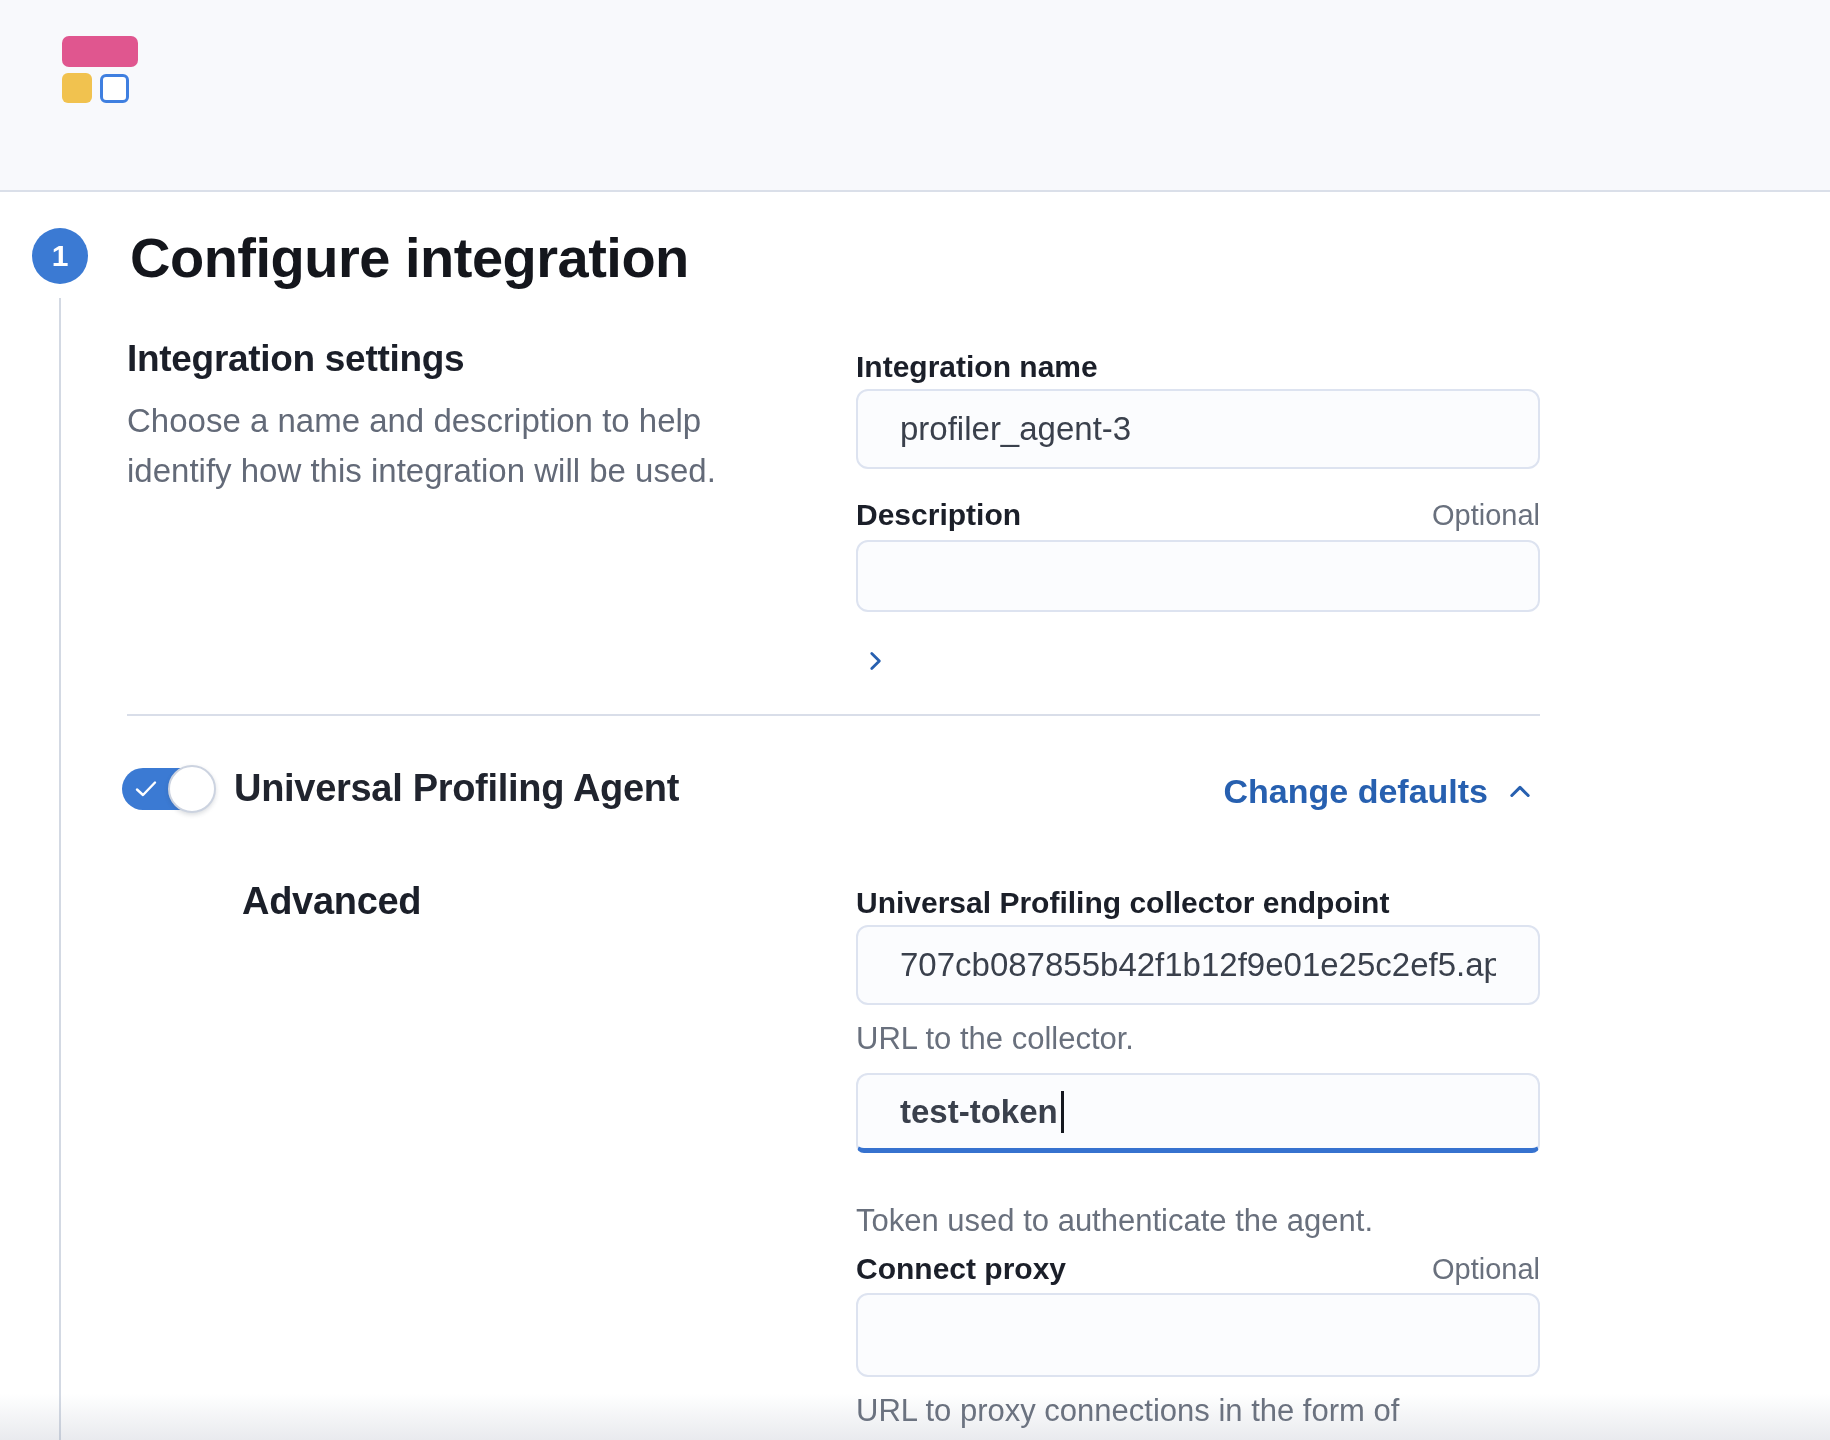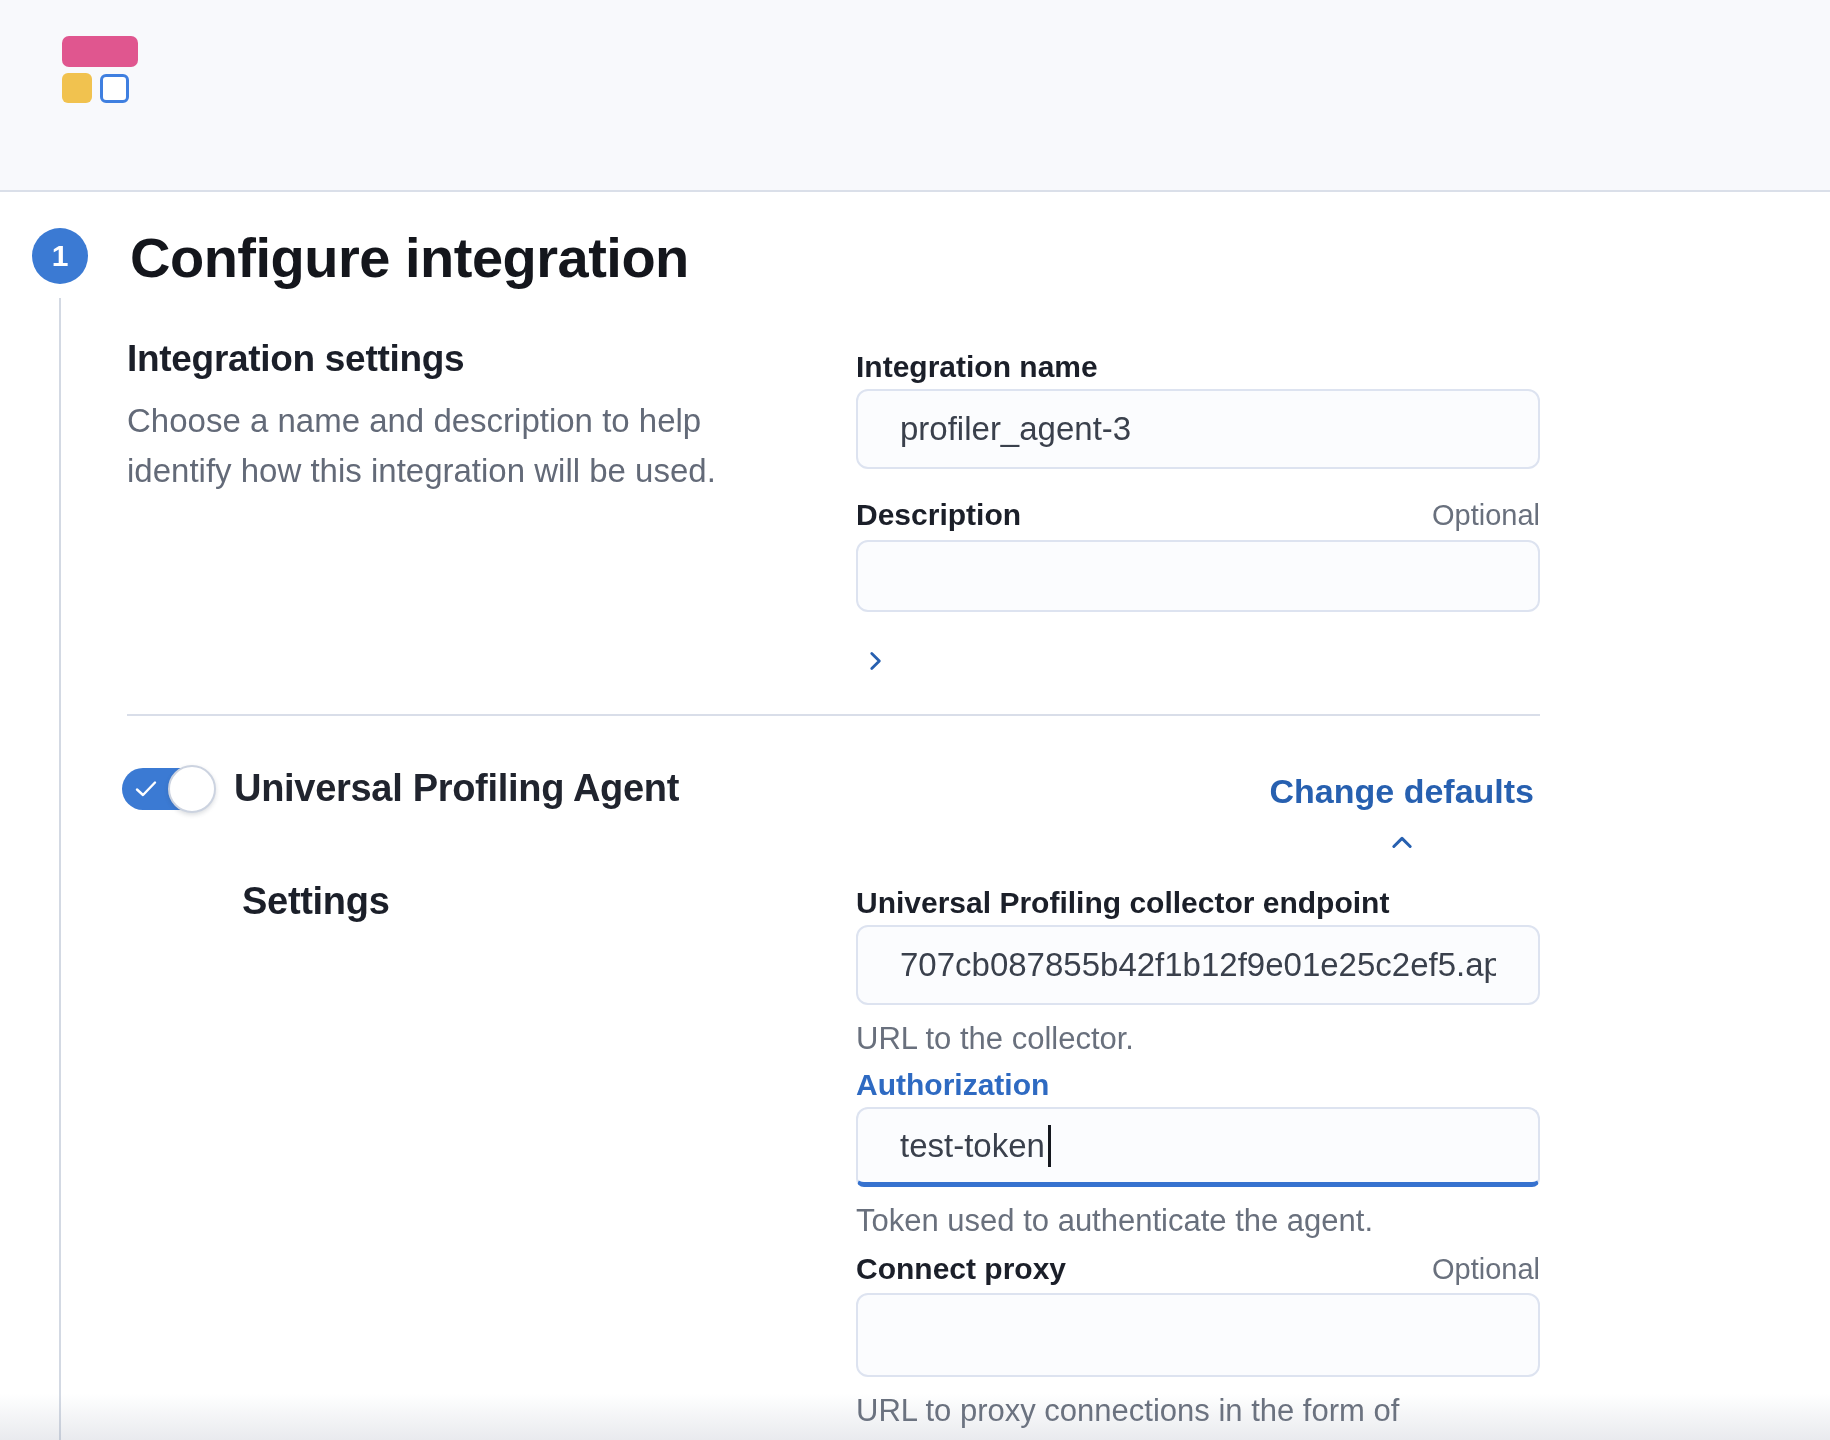--- a/index.html
+++ b/index.html
@@ -92,21 +92,21 @@
 
   
   .link {
     display: inline-flex; align-items: center; gap: 18px;
     font-size: 34px; font-weight: 600; color: #2760b0; cursor: pointer;
     white-space: nowrap;
   }
   .link svg { flex: 0 0 auto; }
 
   .advanced-link { position: absolute; left: 862px; top: 648px; }
-  .change-defaults-link { position: absolute; top: 772px; right: 296px; flex-direction: column; }
+  .change-defaults-link { position: absolute; top: 772px; right: 296px; }
 
   .section-divider {
     position: absolute; left: 127px; top: 714px; width: 1413px; height: 2px;
     background: #d9dee9;
   }
 
   
   .toggle {
     position: absolute; left: 122px; top: 768px; width: 92px; height: 42px;
     border-radius: 21px; background: #3b7ad3; cursor: pointer;
@@ -131,21 +131,21 @@
 
   
   .pos-name-label    { top: 350px; }
   .pos-name-input    { top: 389px; }
   .pos-desc-row      { top: 498px; }
   .pos-desc-input    { top: 540px; }
   .pos-ep-label      { top: 886px; }
   .pos-ep-input      { top: 925px; }
   .pos-ep-help       { top: 1016px; }
   .pos-auth-label    { top: 1068px; }
-  .pos-auth-input    { top: 1107px; }
+  .pos-auth-input    { top: 1073px; font-weight: bold; }
   .pos-auth-help     { top: 1198px; }
   .pos-proxy-row     { top: 1252px; }
   .pos-proxy-input   { top: 1293px; }
   .pos-proxy-help    { top: 1388px; }
   .pos-proxy-input.input-box { height: 84px; }
 </style>
 </head>
 <body>
 
 <div class="page-header">
@@ -188,21 +188,21 @@
 </div>
 <div class="toggle-label">Universal Profiling Agent</div>
 
 <div class="link change-defaults-link">
   <span>Change defaults</span>
   <svg width="28" height="28" viewBox="0 0 24 24" fill="none" stroke="#2760b0" stroke-width="2.6" stroke-linecap="round" stroke-linejoin="round">
       <polyline points="5 15 12 8 19 15"></polyline>
     </svg>
 </div>
 
-<div class="settings-heading">Settings</div>
+<div class="settings-heading">Advanced</div>
 
 <div class="rcol pos-ep-label field-label">Universal Profiling collector endpoint</div>
 <input class="rcol pos-ep-input input-box" type="text" value="707cb087855b42f1b12f9e01e25c2ef5.apm.us-w" style="">
 <div class="rcol pos-ep-help help-text">URL to the collector.</div>
 
 <div class="rcol pos-auth-label field-label focused">Authorization</div>
 <div class="rcol pos-auth-input input-box input-focused">
   <span>test-token</span>
   <span class="text-cursor"></span>
 </div>

